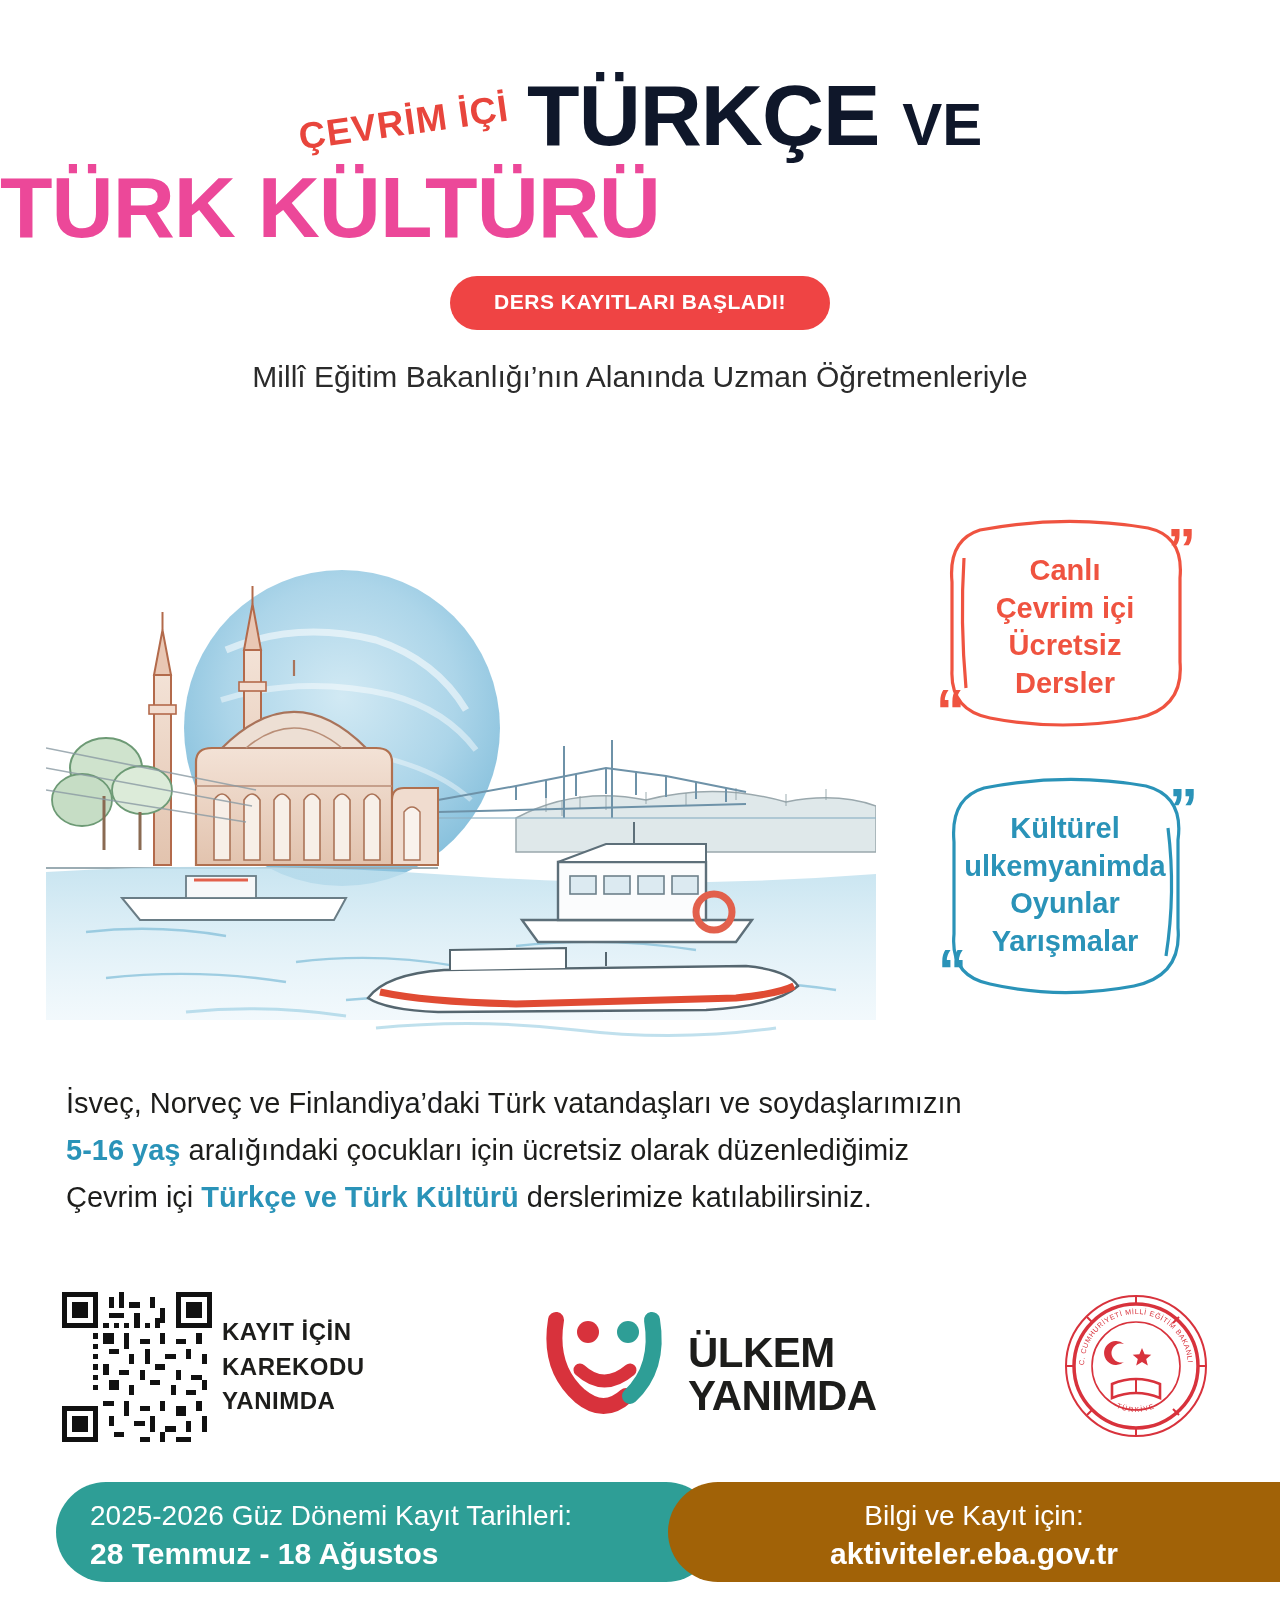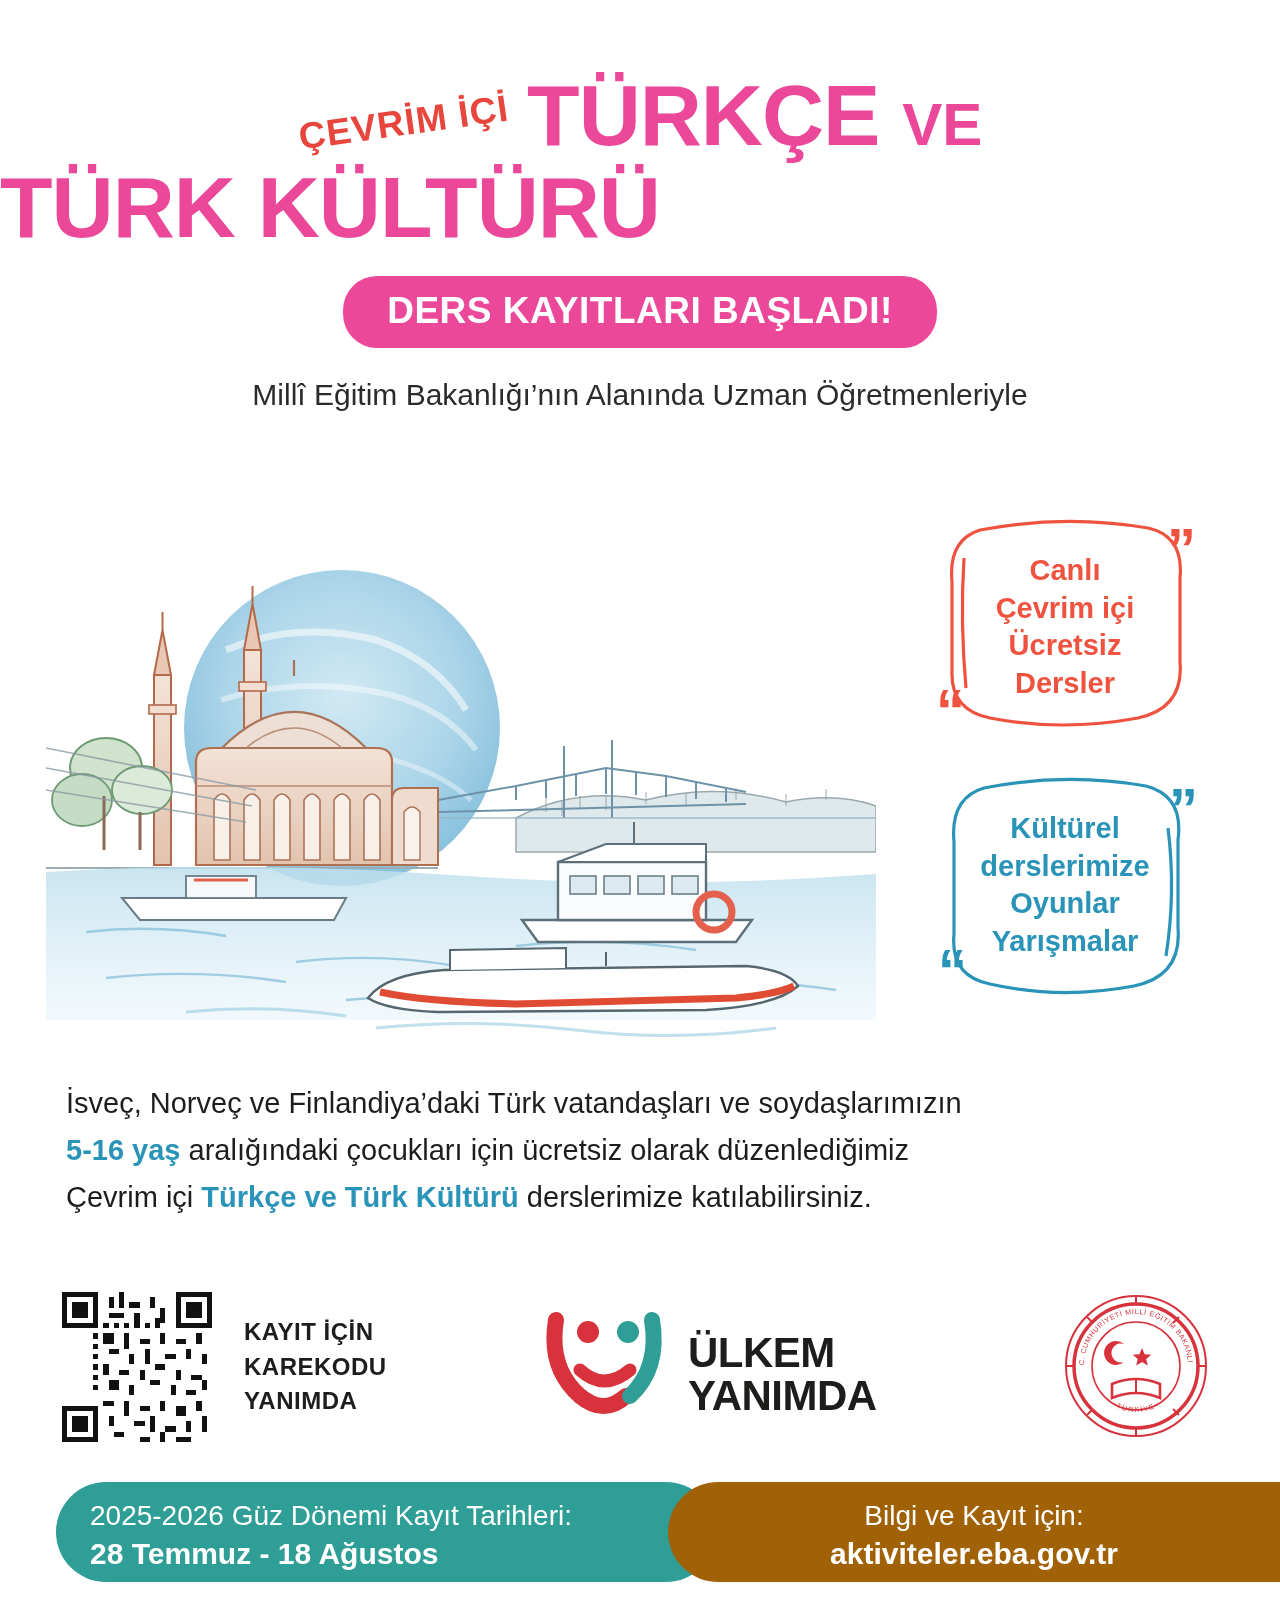--- a/index.html
+++ b/index.html
@@ -33,21 +33,21 @@
     font-weight: bold;
     letter-spacing: 1px;
     transform: rotate(-8deg);
     position: relative;
     top: -14px;
     white-space: nowrap;
   }
   .title-main {
     font-size: 86px;
     font-weight: bold;
-    color: #ec4899;
+    color: #0f172a;
     letter-spacing: -1px;
     line-height: 1;
     white-space: nowrap;
   }
   .title-main .ve {
     font-size: 60px;
     letter-spacing: 0;
   }
   .title-row2 {
     font-size: 86px;
@@ -55,23 +55,23 @@
     color: #ec4899;
     letter-spacing: -1px;
     line-height: 1;
     margin-top: 6px;
   }
   .badge-wrap {
     display: flex; justify-content: center;
     margin-top: 26px;
   }
   .badge {
-    background: #ec4899;
+    background: #ef4444;
     color: #ffffff;
-    font-size: 37px;
+    font-size: 21px;
     font-weight: bold;
     letter-spacing: 0.5px;
     padding: 14px 44px 16px;
     border-radius: 34px;
     white-space: nowrap;
   }
   .subtitle {
     text-align: center;
     margin-top: 30px;
     font-size: 30px;
@@ -119,21 +119,21 @@
     font-size: 29px;
     line-height: 1.62;
     color: #1d1d1b;
   }
   .body-text .hl { color: #2a93b8; font-weight: bold; }
 
   
   .qr-block {
     position: absolute;
     left: 62px; top: 1292px;
-    display: flex; align-items: center; gap: 32px;
+    display: flex; align-items: center; gap: 10px;
   }
   .qr { width: 150px; height: 150px; }
   .qr-label {
     font-size: 24px; font-weight: bold; color: #1d1d1b;
     line-height: 1.45; letter-spacing: 0.5px;
   }
 
   .brand {
     position: absolute;
     left: 540px; top: 1310px;
@@ -337,21 +337,21 @@
 
   <div class="bubble" id="bubble-culture">
     <svg viewBox="0 0 250 240" preserveAspectRatio="none" width="250" height="240">
       <path d="M44 18 Q126 2 206 16 Q244 26 238 70 L238 158 Q242 206 194 216 Q120 230 50 214 Q10 206 14 164 L14 72 Q10 28 44 18 Z" fill="none" stroke="#2a93b8" stroke-width="3.2"></path>
       <path d="M228 58 Q236 122 226 186" fill="none" stroke="#2a93b8" stroke-width="3.2"></path>
     </svg>
     <span class="q q-open">”</span>
     <span class="q q-close">“</span>
     <div class="inner">
       <div>Kültürel</div>
-      <div>derslerimize</div>
+      <div>ulkemyanimda</div>
       <div>Oyunlar</div>
       <div>Yarışmalar</div>
     </div>
   </div>
 
   <div class="body-text">
     <div>İsveç, Norveç ve Finlandiya’daki Türk vatandaşları ve soydaşlarımızın</div>
     <div>
       <span class="hl">5-16 yaş</span><span> aralığındaki çocukları için ücretsiz olarak düzenlediğimiz</span>
     </div>

